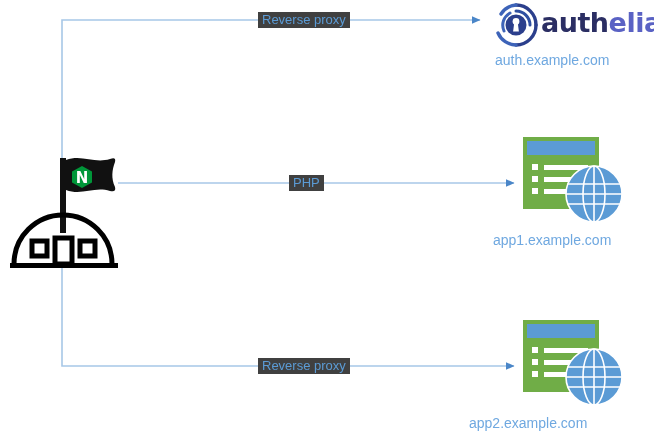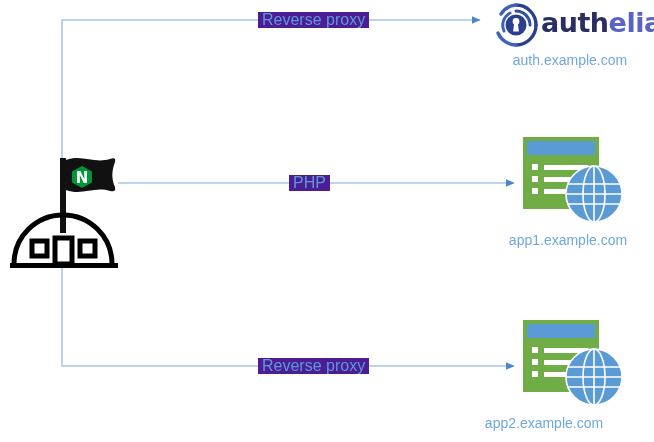--- a/index.html
+++ b/index.html
@@ -22,34 +22,34 @@
   }
   .svg-layer {
     position: absolute;
     left: 0; top: 0;
     width: 654px;
     height: 442px;
   }
   .edge-label {
     position: absolute;
     color: #5b9bd5;
-    font-size: 16px;
+    font-size: 13px;
     font-family: "Liberation Sans", sans-serif;
-    background: #4c1d95;
+    background: #404040;
     padding: 0 4px;
     white-space: nowrap;
     line-height: 16px;
   }
   .node-label {
     position: absolute;
     color: #6fa8e0;
     font-size: 14px;
     font-family: "Liberation Sans", sans-serif;
     white-space: nowrap;
-    text-align: center;
+    text-align: left;
     line-height: 18px;
   }
   .wordmark {
     position: absolute;
     font-family: "DejaVu Sans", sans-serif;
     font-size: 27px;
     font-weight: bold;
     letter-spacing: -0.5px;
     white-space: nowrap;
     line-height: 30px;

